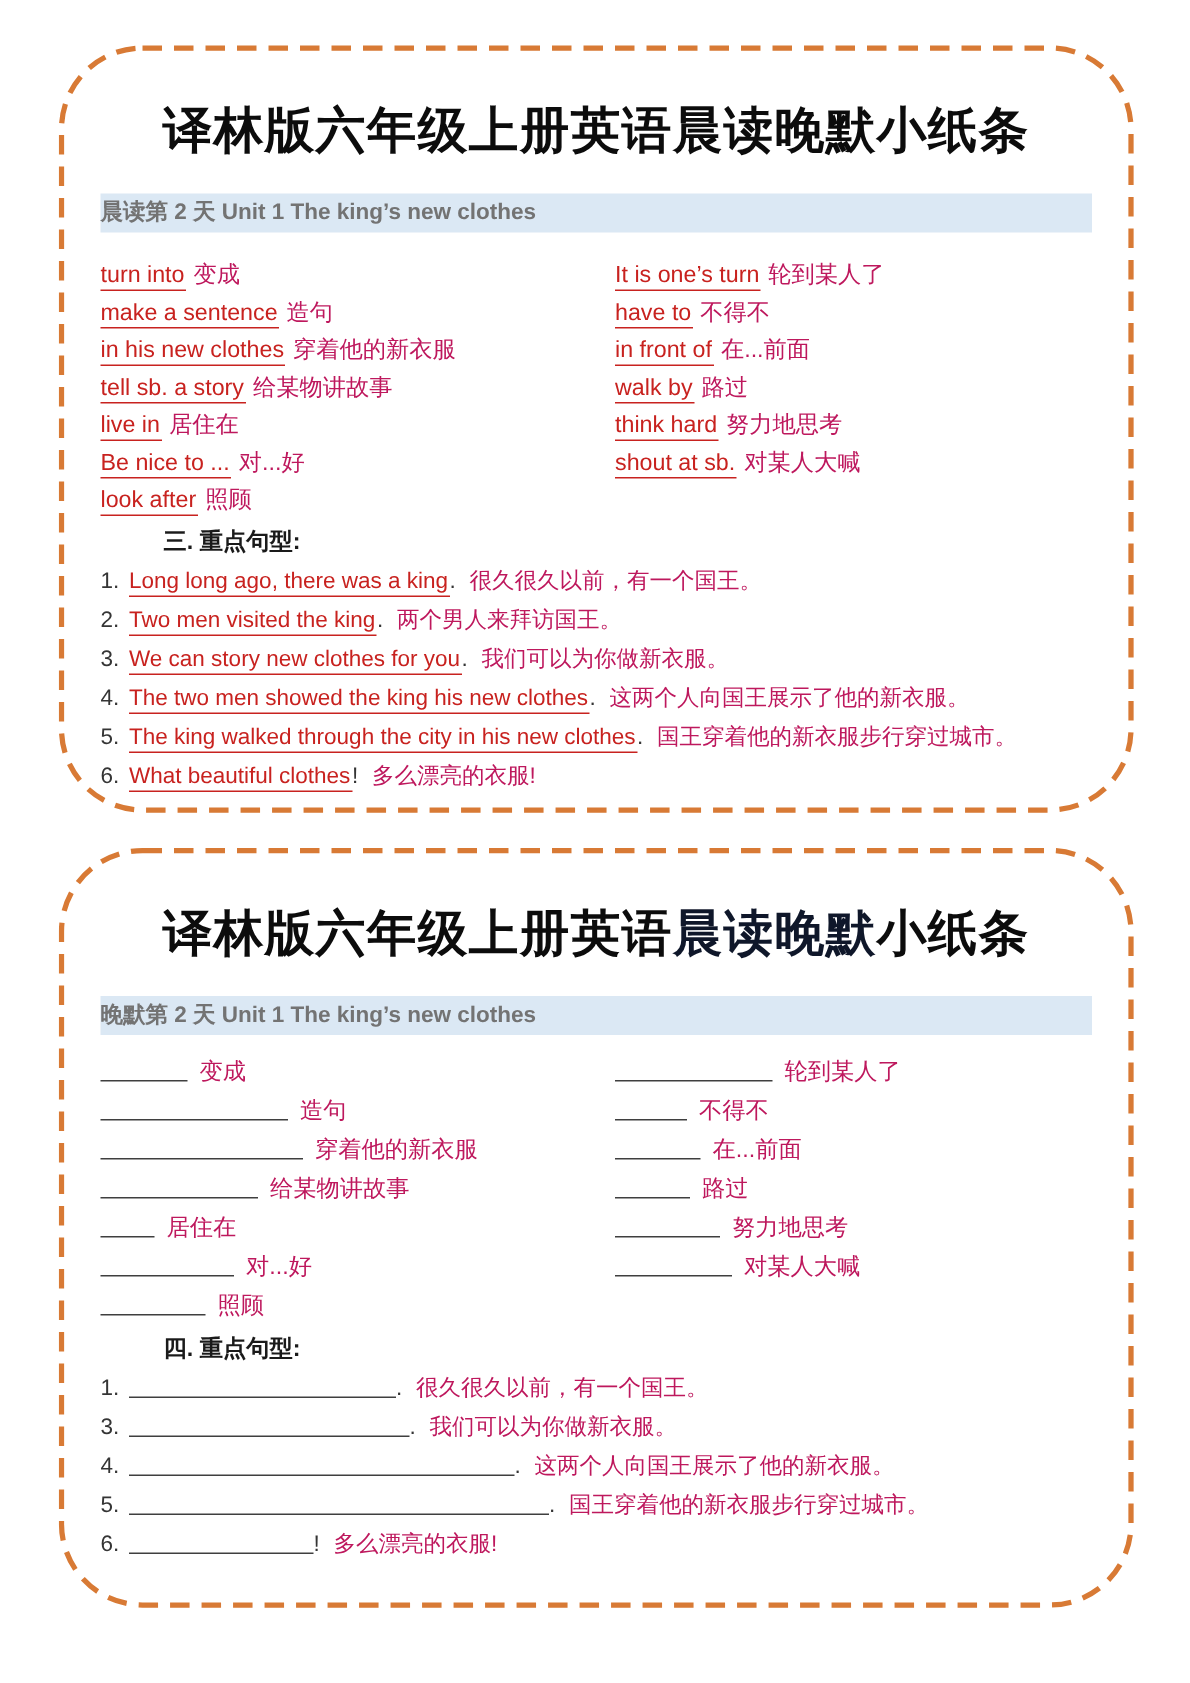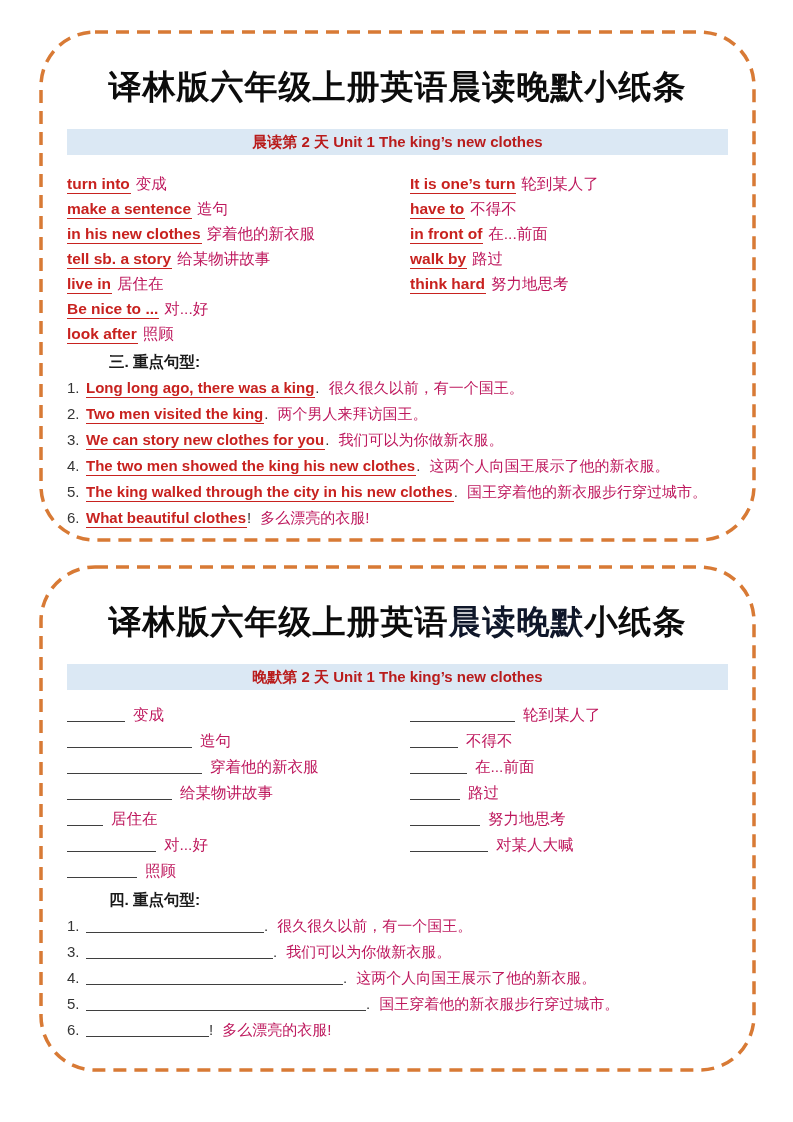--- a/index.html
+++ b/index.html
@@ -5,27 +5,27 @@
   html,body{margin:0;padding:0;background:#ffffff;}
   body{font-family:"Liberation Sans","DejaVu Sans",sans-serif;}
   .page{position:relative;width:793px;height:1122px;background:#fff;overflow:hidden;}
   .card{position:absolute;left:39px;width:717px;}
   #card-morning{top:30px;height:512px;}
   #card-evening{top:565px;height:507px;}
   .card-border{position:absolute;left:0;top:0;z-index:0;}
   .card-content{position:relative;z-index:1;padding:36px 28px 0 28px;}
   .card-title{text-align:center;font-size:33px;font-weight:700;color:#0c0c0c;line-height:42px;letter-spacing:1px;white-space:nowrap;}
   .card-title .hl{color:#0f172a;}
-  .header-bar{margin-top:21px;background:#dbe8f4;text-align:center;font-size:15px;font-weight:700;color:#b91c1c;line-height:26px;height:26px;}
+  .header-bar{margin-top:21px;background:#dbe8f4;text-align:left;font-size:15px;font-weight:700;color:#737373;line-height:26px;height:26px;}
   .vocab{margin-top:16px;display:flex;font-size:15.5px;color:#353535;}
   .vcol{display:flex;flex-direction:column;}
   .vcol-left{width:343px;}
   .vrow{line-height:25px;height:25px;white-space:nowrap;}
   .brow{line-height:26px;height:26px;white-space:nowrap;}
-  .en{color:#c8221f;font-weight:700;display:inline-block;border-bottom:1.5px solid #c8221f;padding:0 1px 1px 0;line-height:17px;}
+  .en{color:#c8221f;font-weight:400;display:inline-block;border-bottom:1.5px solid #c8221f;padding:0 1px 1px 0;line-height:17px;}
   .zh{color:#be185d;margin-left:5px;}
   .section-heading{font-size:15.5px;font-weight:700;color:#1a1a1a;line-height:26px;margin-top:3px;margin-left:42px;}
   .sentences{font-size:15px;}
   .srow{line-height:26px;height:26px;white-space:nowrap;color:#353535;}
   .num{display:inline-block;min-width:16px;color:#353535;margin-right:3px;}
   .punct{color:#353535;}
   .blank{display:inline-block;border-bottom:1.5px solid #3f3f3f;height:12px;vertical-align:-2px;}
   .brow .zh{margin-left:8px;}
 </style>
 </head>
@@ -63,20 +63,21 @@
             <div class="vrow"><span class="en">It is one’s turn</span><span class="zh">轮到某人了</span></div>
 
             <div class="vrow"><span class="en">have to</span><span class="zh">不得不</span></div>
 
             <div class="vrow"><span class="en">in front of</span><span class="zh">在...前面</span></div>
 
             <div class="vrow"><span class="en">walk by</span><span class="zh">路过</span></div>
 
             <div class="vrow"><span class="en">think hard</span><span class="zh">努力地思考</span></div>
 
+            <div class="vrow"><span class="en">shout at sb.</span><span class="zh">对某人大喊</span></div>
           </div>
       </div>
 
       <div class="section-heading">三. 重点句型:</div>
       <div class="sentences">
 
           <div class="srow"><span class="num">1.</span><span class="en">Long long ago, there was a king</span><span class="punct">.</span> <span class="zh">很久很久以前，有一个国王。</span></div>
 
           <div class="srow"><span class="num">2.</span><span class="en">Two men visited the king</span><span class="punct">.</span> <span class="zh">两个男人来拜访国王。</span></div>
 

